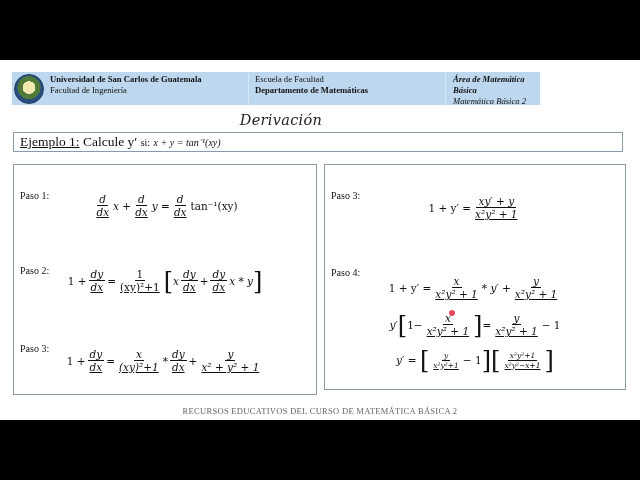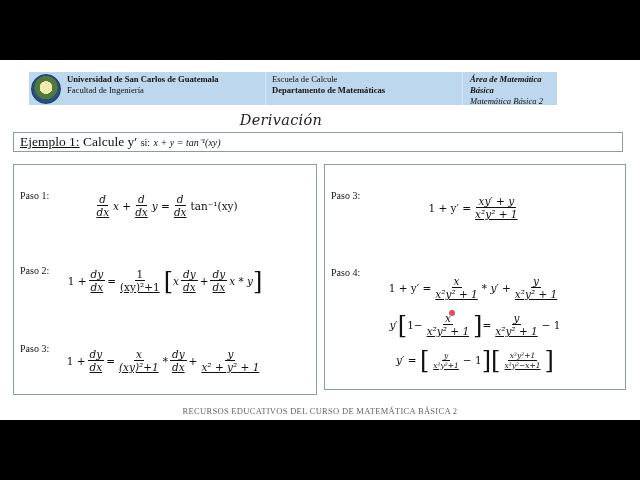--- a/index.html
+++ b/index.html
@@ -1,18 +1,18 @@
 <!DOCTYPE html>
 <html><head>
 <meta charset="utf-8">
 <style>
   html,body{margin:0;padding:0;}
   body{width:640px;height:480px;background:#000;position:relative;overflow:hidden;font-family:"Liberation Serif",serif;}
   .slide{position:absolute;left:0;top:60px;width:640px;height:360px;background:#fff;}
-  .header{position:absolute;left:12px;top:12px;width:528px;height:33px;background:#bdd7ee;display:flex;margin-left:17px;}
+  .header{position:absolute;left:12px;top:12px;width:528px;height:33px;background:#bdd7ee;display:flex;}
   .logo{width:34px;height:33px;display:flex;align-items:center;justify-content:center;}
   .logo-circle{width:28px;height:28px;border-radius:50%;background:radial-gradient(circle at 50% 45%,#f4e9b0 0 30%,#4f7a3a 31% 55%,#2a4f7f 56% 100%);border:1px solid #1d3a63;}
   .hcol{font-size:8.6px;line-height:11px;color:#111;padding-top:2px;}
   .hcol .b{font-weight:bold;}
   .hc1{width:198px;padding-left:4px;}
   .hc2{width:190px;padding-left:6px;border-left:1px solid #d9e7f4;}
   .hc3{flex:1;padding-left:7px;border-left:1px solid #d9e7f4;font-style:italic;}
   .title{position:absolute;left:0;width:562px;top:52px;text-align:center;font-style:italic;font-size:14.5px;color:#222;font-family:"DejaVu Serif",serif;letter-spacing:0.3px;}
   .example{position:absolute;left:13px;top:72px;width:610px;height:20px;border:1.5px solid #8a9aa8;box-sizing:border-box;font-size:13.5px;padding-left:6px;line-height:17px;color:#111;}
   .example .lbl{font-weight:normal;text-decoration:underline;}
@@ -37,21 +37,21 @@
 <div class="slide">
   <div class="header">
     <div class="logo">
         <div class="logo-circle"></div>
       </div>
     <div class="hcol hc1">
       <div class="b">Universidad de San Carlos de Guatemala</div>
       <div>Facultad de Ingeniería</div>
     </div>
     <div class="hcol hc2">
-      <div>Escuela de Calcule</div>
+      <div>Escuela de Facultad</div>
       <div class="b">Departamento de Matemáticas</div>
     </div>
     <div class="hcol hc3">
       <div class="b">Área de Matemática Básica</div>
       <div>Matemática Básica 2</div>
     </div>
   </div>
 
   <div class="title">Derivación</div>
 

